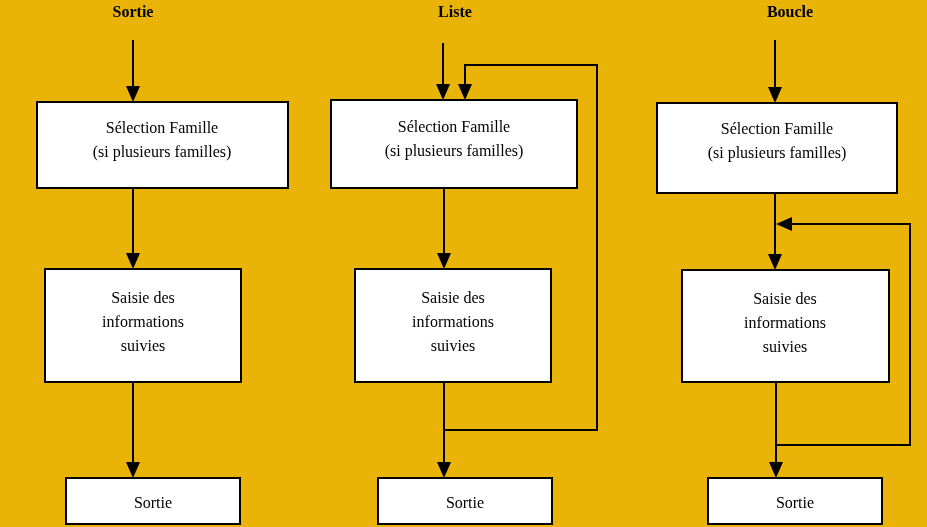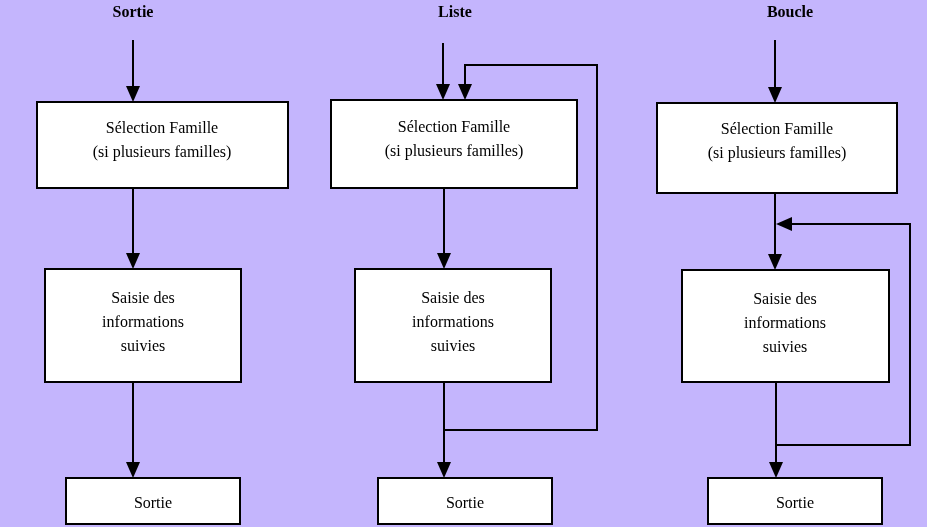--- a/index.html
+++ b/index.html
@@ -10,21 +10,21 @@
   body {
     width: 927px;
     height: 527px;
     overflow: hidden;
     font-family: "Liberation Serif", "DejaVu Serif", serif;
   }
   #diagram-root {
     position: relative;
     width: 927px;
     height: 527px;
-    background: #c4b5fd;
+    background: #eab308;
   }
   svg#flowchart {
     display: block;
     width: 927px;
     height: 527px;
   }
   .col-title {
     font-family: "Liberation Serif", "DejaVu Serif", serif;
     font-weight: bold;
     font-size: 16px;

